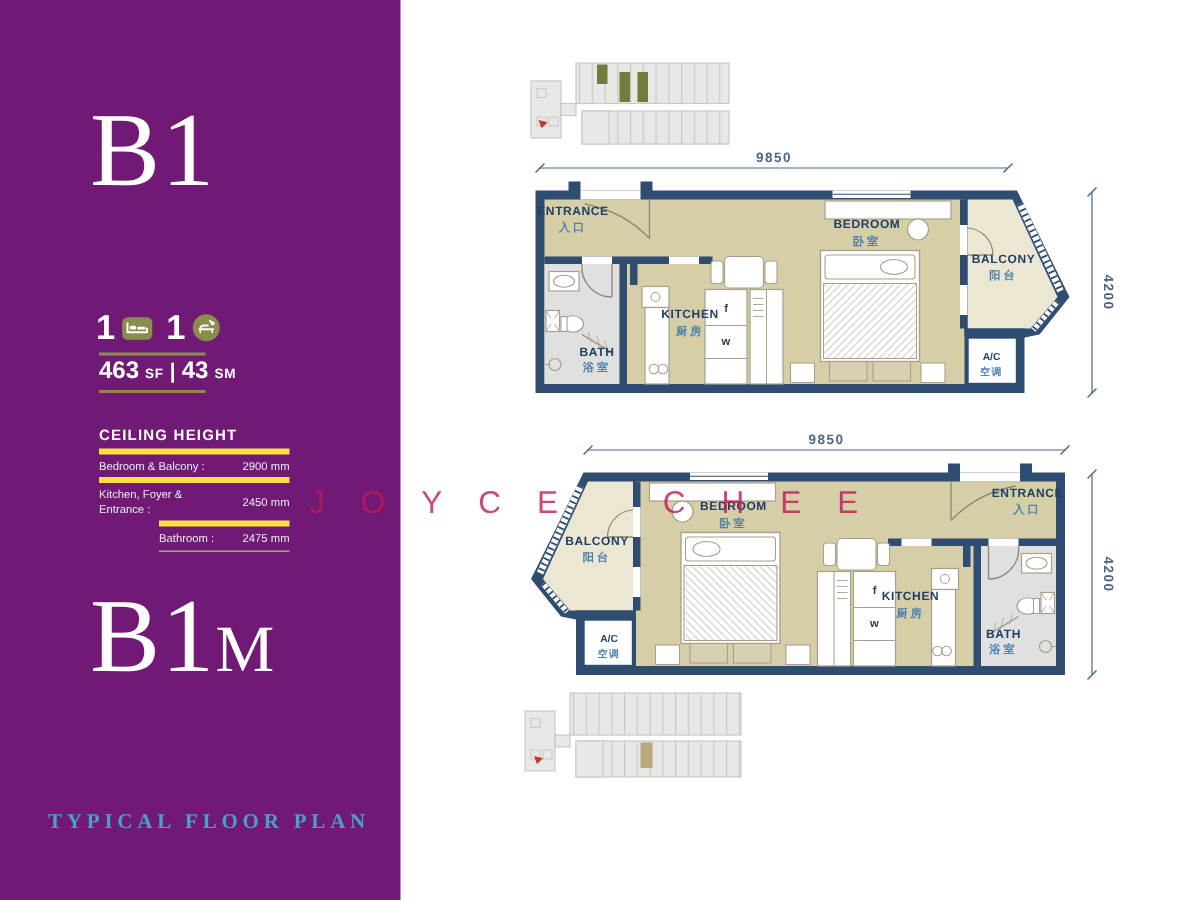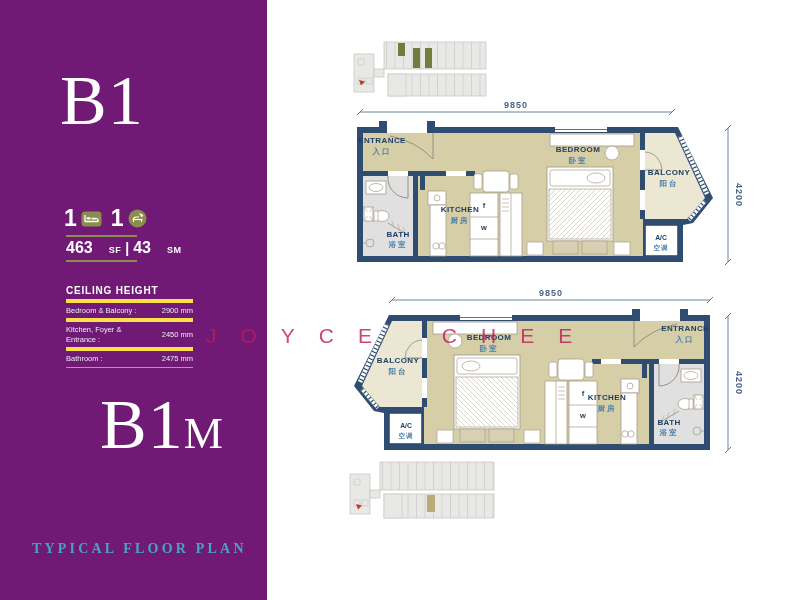--- a/index.html
+++ b/index.html
@@ -13,47 +13,47 @@
     position:absolute;left:0;top:0;width:267px;height:600px;
     background:#701a75;
   }
   .unit-title{
     position:absolute;left:60px;
     font-family:"Liberation Serif", serif;
     color:#ffffff;font-size:70px;line-height:1;font-weight:400;
     letter-spacing:1px;
   }
   .unit-title.top{top:66px;}
-  .unit-title.bottom{top:390px;margin-left:40px;}
+  .unit-title.bottom{top:390px;}
   .unit-title .suffix{font-size:44px;}
   .stats{
     position:absolute;left:64px;top:207px;display:flex;align-items:center;gap:3px;
   }
   .stats .cnt{color:#ffffff;font-size:23px;font-weight:bold;line-height:1;margin-right:1px;}
   .stats .badge{display:inline-block;margin-right:6px;line-height:0;}
   .rule{position:absolute;left:66px;width:71px;height:2px;background:#8B8D4F;}
   .rule.r1{top:235px;}
   .rule.r2{top:260px;}
   .area{
     position:absolute;left:66px;top:239px;color:#ffffff;
     display:flex;align-items:baseline;white-space:nowrap;
   }
   .area .num{font-size:16px;font-weight:bold;}
-  .area .unit{font-size:9px;font-weight:bold;margin-left:16px;letter-spacing:0.5px;}
+  .area .unit{font-size:9px;font-weight:bold;margin-left:4px;letter-spacing:0.5px;}
   .area .sep{font-size:14px;font-weight:bold;margin:0 4px;}
   .ch-title{
     position:absolute;left:66px;top:285px;color:#ffffff;
     font-size:10px;font-weight:bold;letter-spacing:0.8px;
   }
   .ch-table{position:absolute;left:66px;top:299px;width:127px;font-size:7.5px;color:#E9EEF4;}
   .ch-row{
     display:flex;justify-content:space-between;align-items:center;
     border-top:4px solid #fde047;padding:2.5px 0;
   }
-  .ch-row:last-child{border-bottom:1px solid #A3A878;}
+  .ch-row:last-child{border-bottom:1px solid #A3A878;margin-left:40px;}
   .ch-label{width:78px;line-height:1.35;}
   .ch-value{text-align:center;white-space:nowrap;}
   .footer-title{
     position:absolute;left:32px;top:541px;
     font-family:"Liberation Serif", serif;
     color:#47A3C4;font-size:14px;font-weight:bold;letter-spacing:3.2px;white-space:nowrap;
   }
   .copyright{
     position:absolute;left:16px;top:571px;color:#8BA0B8;font-size:7.5px;letter-spacing:0.2px;
   }

